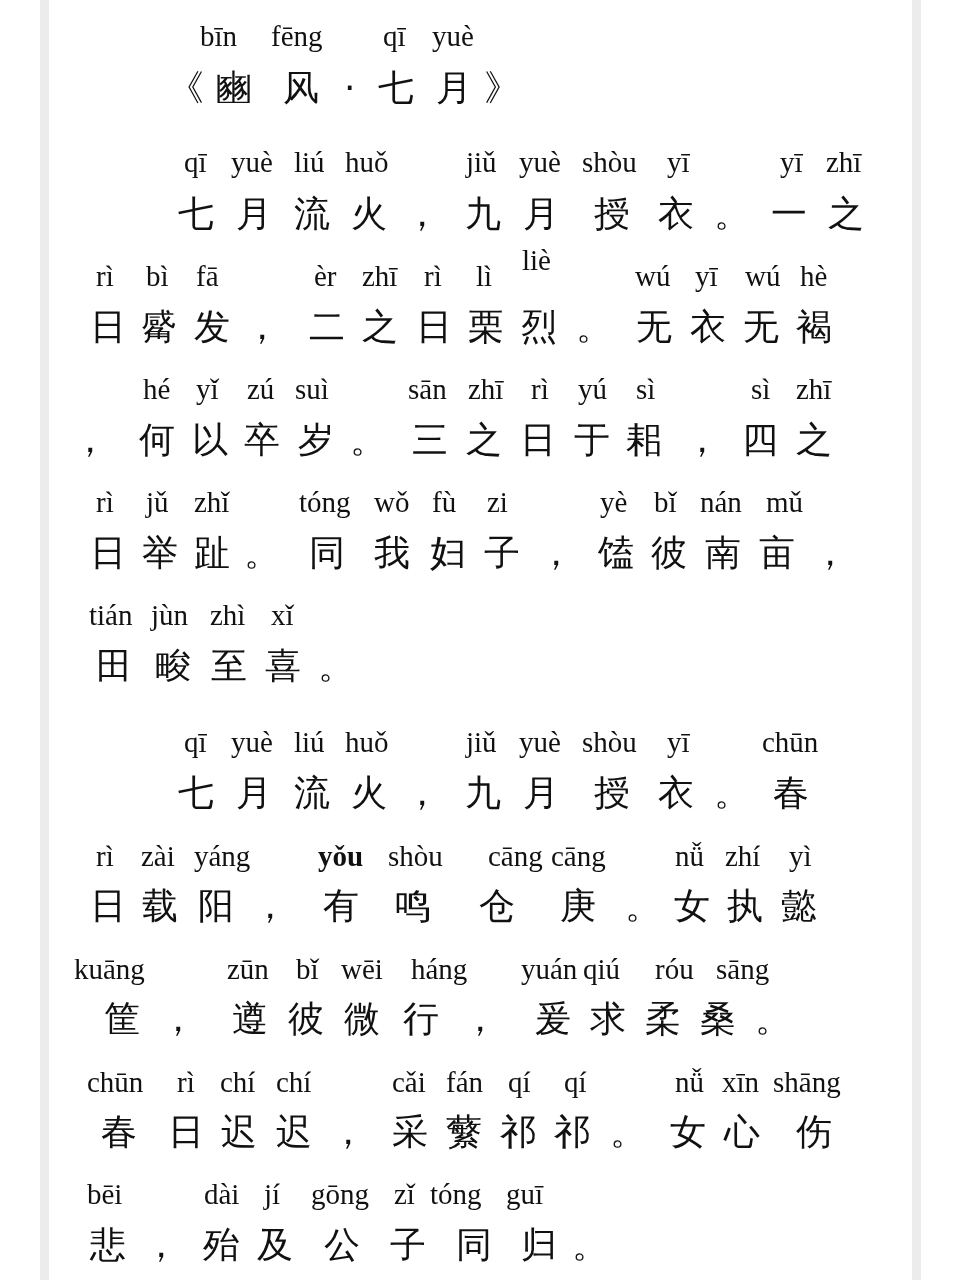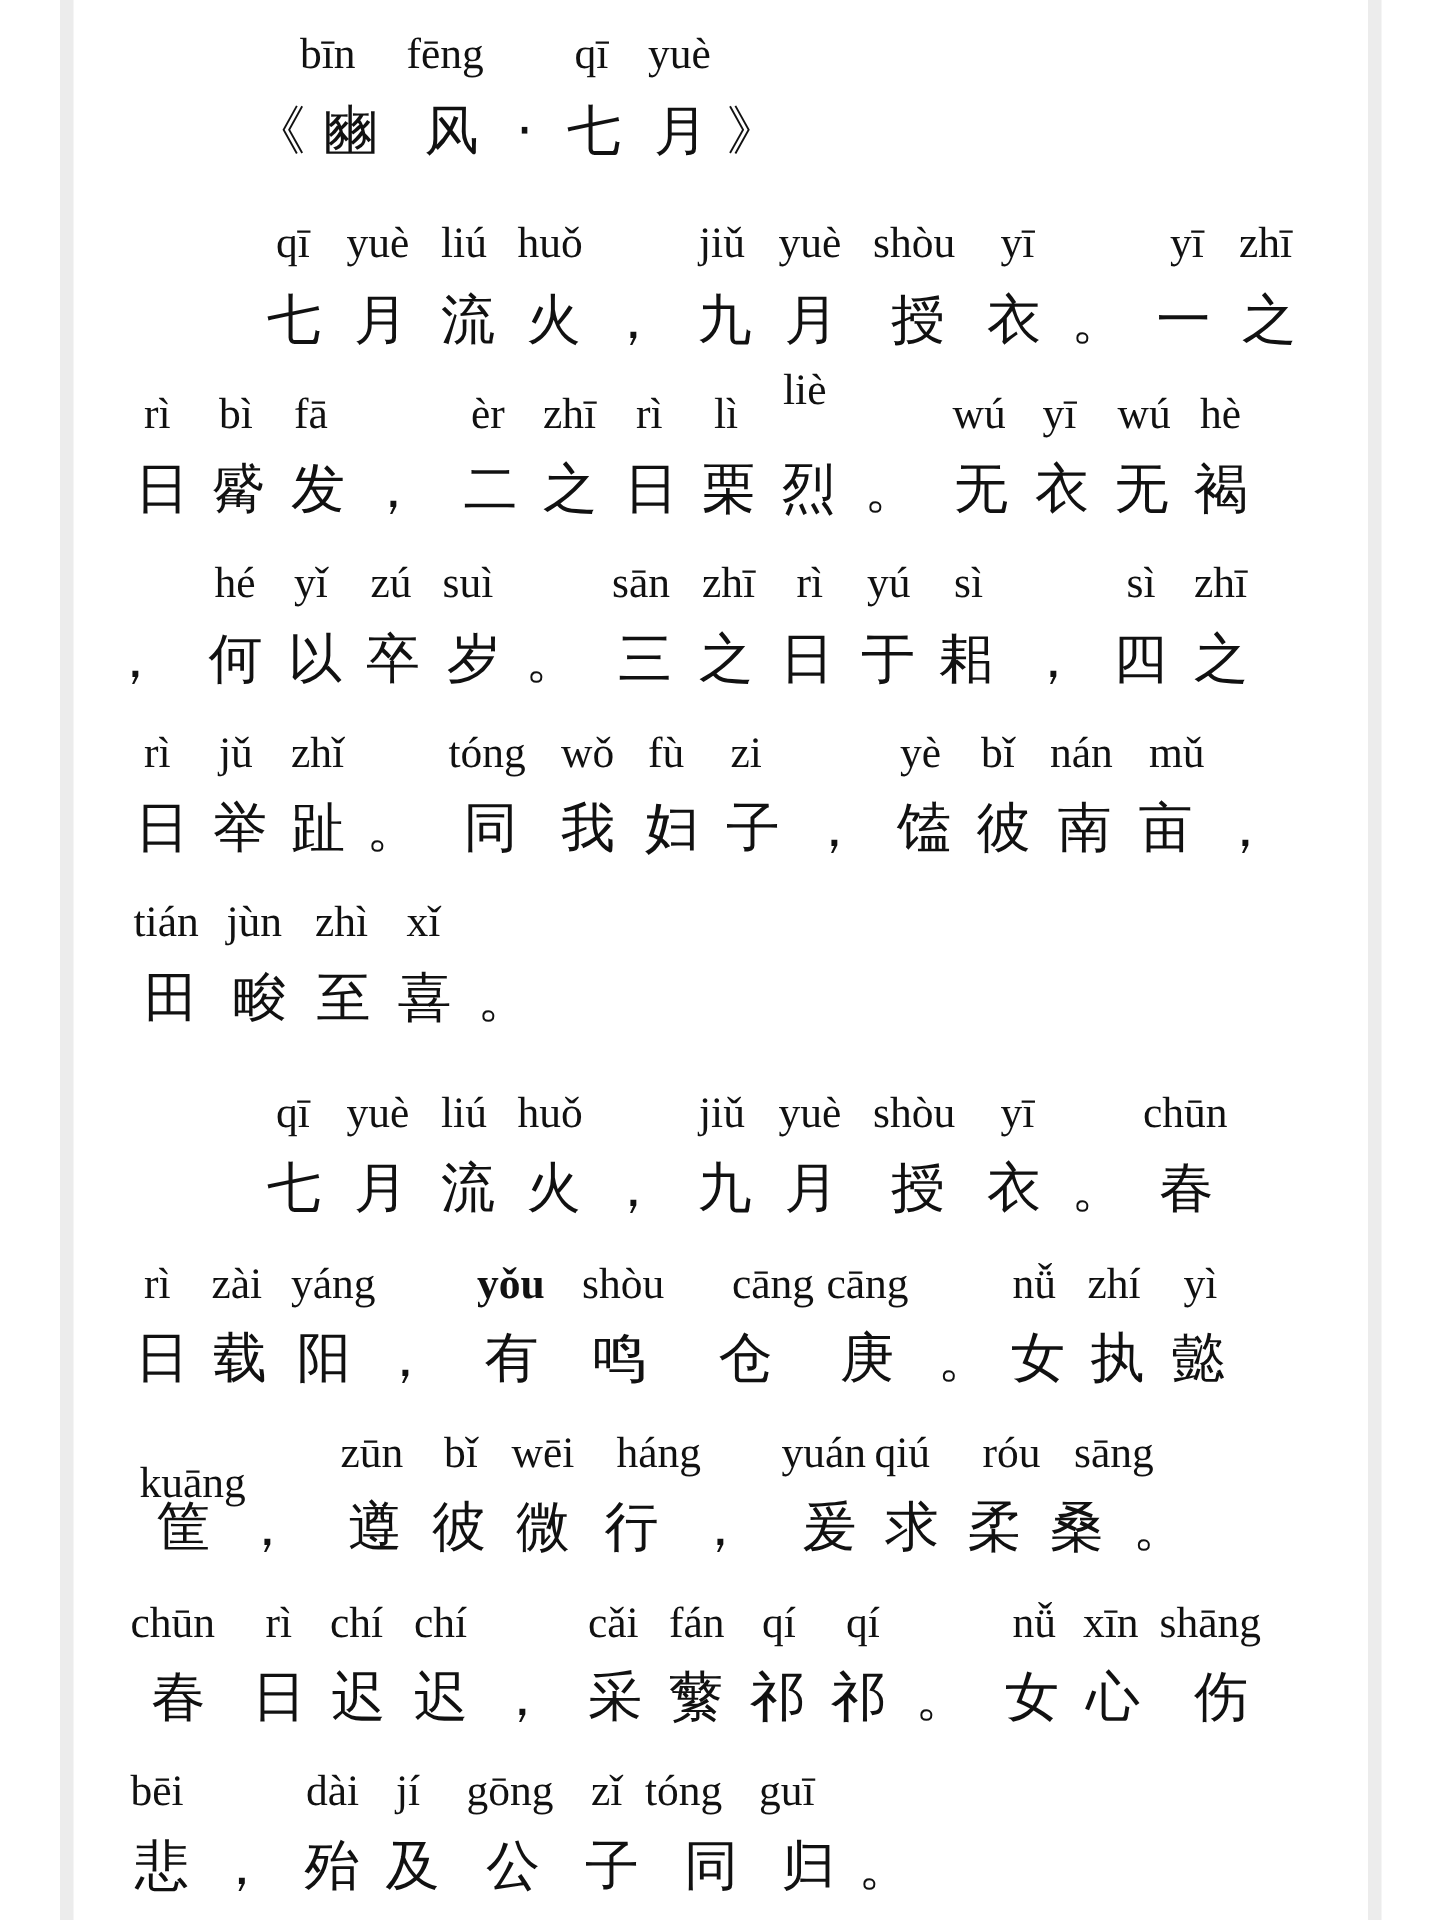--- a/index.html
+++ b/index.html
@@ -227,21 +227,21 @@
           <span class="hz" style="left: 323px; top: 888px;">有</span>
           <span class="hz" style="left: 395px; top: 888px;">鸣</span>
           <span class="hz" style="left: 479px; top: 888px;">仓</span>
           <span class="hz" style="left: 560px; top: 888px;">庚</span>
           <span class="hz" style="left: 625px; top: 888px;">。</span>
           <span class="hz" style="left: 674px; top: 888px;">女</span>
           <span class="hz" style="left: 727px; top: 888px;">执</span>
           <span class="hz" style="left: 781px; top: 888px;">懿</span>
         </div>
         <div>
-          <span class="py" style="left: 93px; top: 955px; margin-top: 20px;">kuāng</span>
+          <span class="py" style="left: 74px; top: 955px;">kuāng</span>
           <span class="py" style="left: 227px; top: 955px;">zūn</span>
           <span class="py" style="left: 296px; top: 955px;">bǐ</span>
           <span class="py" style="left: 341px; top: 955px;">wēi</span>
           <span class="py" style="left: 411px; top: 955px;">háng</span>
           <span class="py" style="left: 521px; top: 955px;">yuán</span>
           <span class="py" style="left: 583px; top: 955px;">qiú</span>
           <span class="py" style="left: 655px; top: 955px;">róu</span>
           <span class="py" style="left: 716px; top: 955px;">sāng</span>
           <span class="hz" style="left: 104px; top: 1001px;">筐</span>
           <span class="hz" style="left: 160px; top: 1001px;">，</span>

